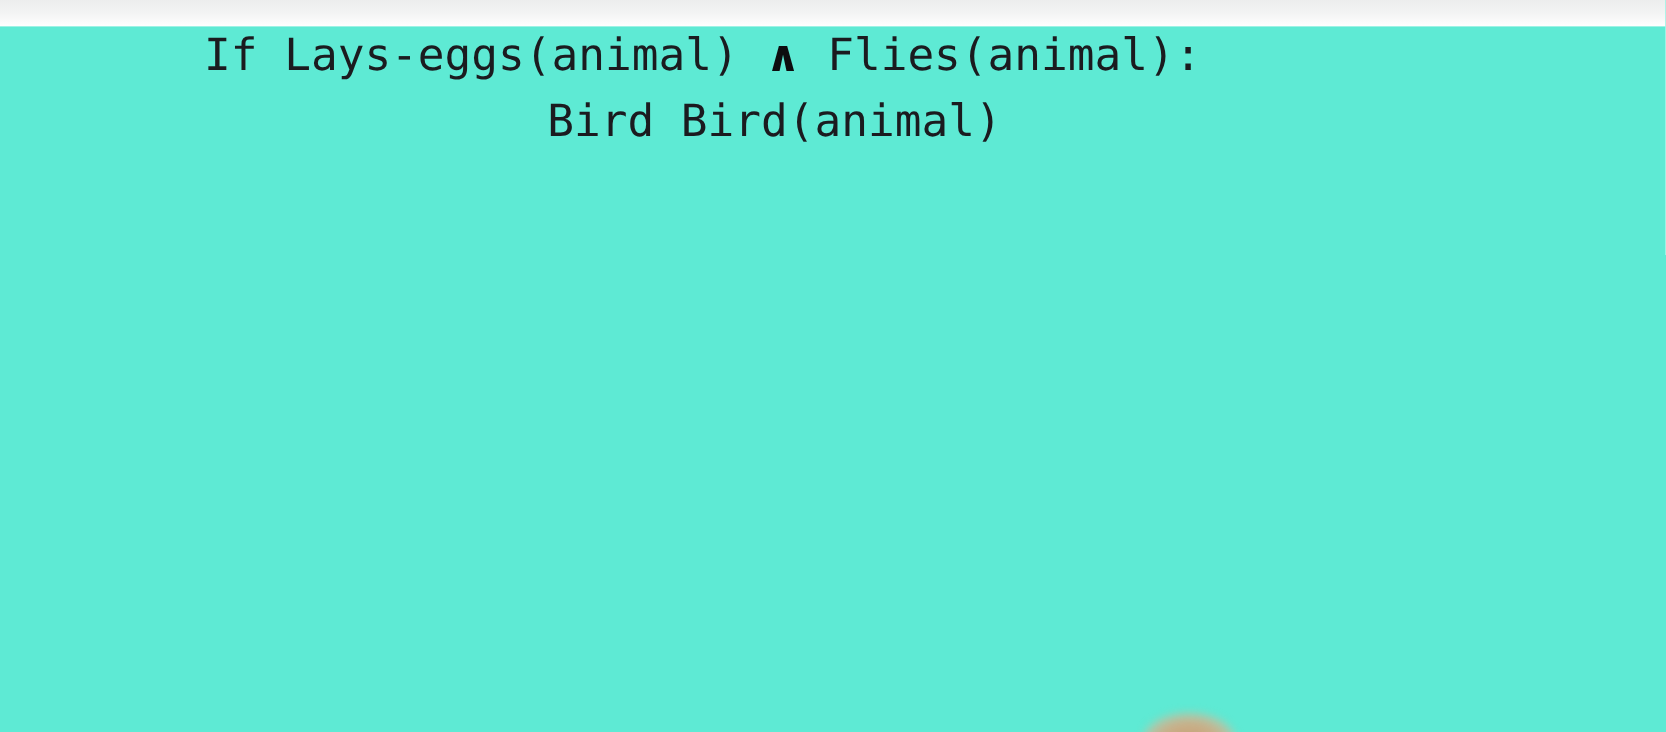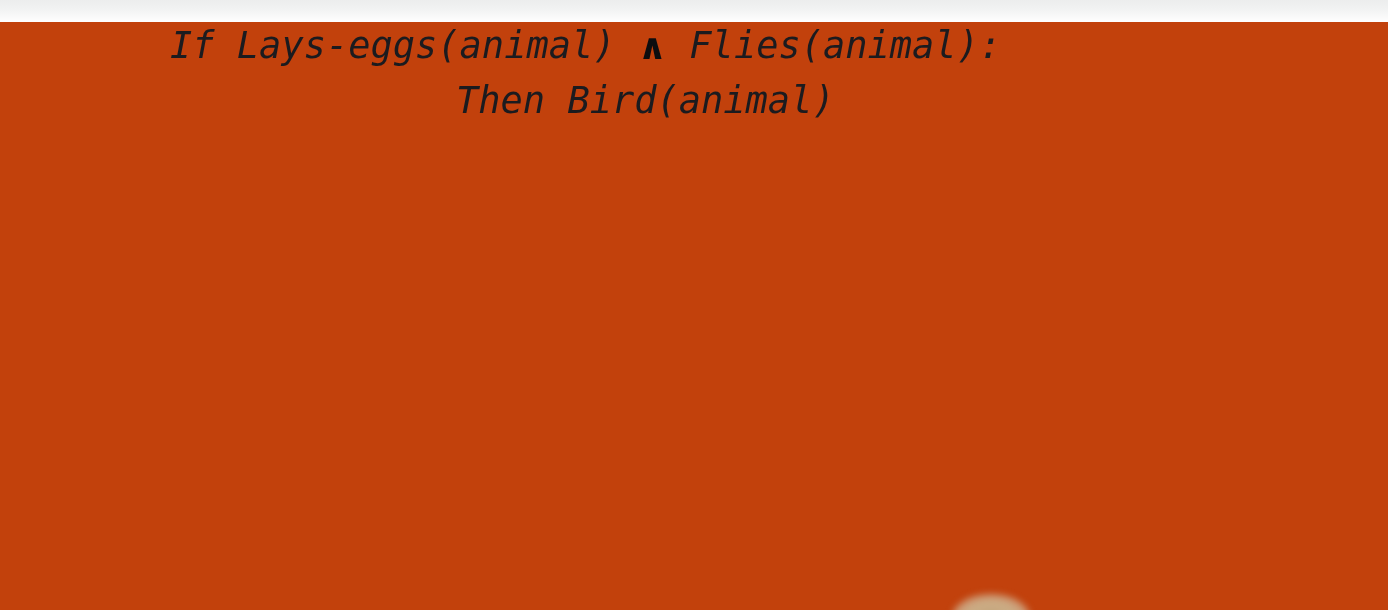--- a/index.html
+++ b/index.html
@@ -12,23 +12,22 @@
     height: 610px;
     overflow: hidden;
     background: #ffffff;
     font-family: "DejaVu Sans Mono", monospace;
   }
 
   #slide {
     position: relative;
     width: 1388px;
     height: 610px;
-    background: #c2410c;
+    background: #5eead4;
     overflow: hidden;
-    font-style: italic;
   }
 
   
   #top-edge-gradient {
     position: absolute;
     left: 0;
     top: 0;
     width: 1388px;
     height: 22px;
     background: linear-gradient(to bottom, #eceded 0%, #f2f3f3 45%, #fafafa 80%, #ffffff 100%);
@@ -100,18 +99,18 @@
 </style>
 </head>
 <body>
 
 <div id="slide">
 
   <div id="top-edge-gradient"></div>
 
   <div class="mono-line" id="rule-line-if"><span>If </span><span>Lays-eggs(animal)</span><span> </span><span class="op">∧</span><span> </span><span>Flies(animal)</span><span>:</span></div>
 
-  <div class="mono-line" id="rule-line-then"><span>Then </span><span>Bird(animal)</span></div>
+  <div class="mono-line" id="rule-line-then"><span>Bird </span><span>Bird(animal)</span></div>
 
 
   <div id="bottom-blob"></div>
 
 </div>
 
 </body></html>

